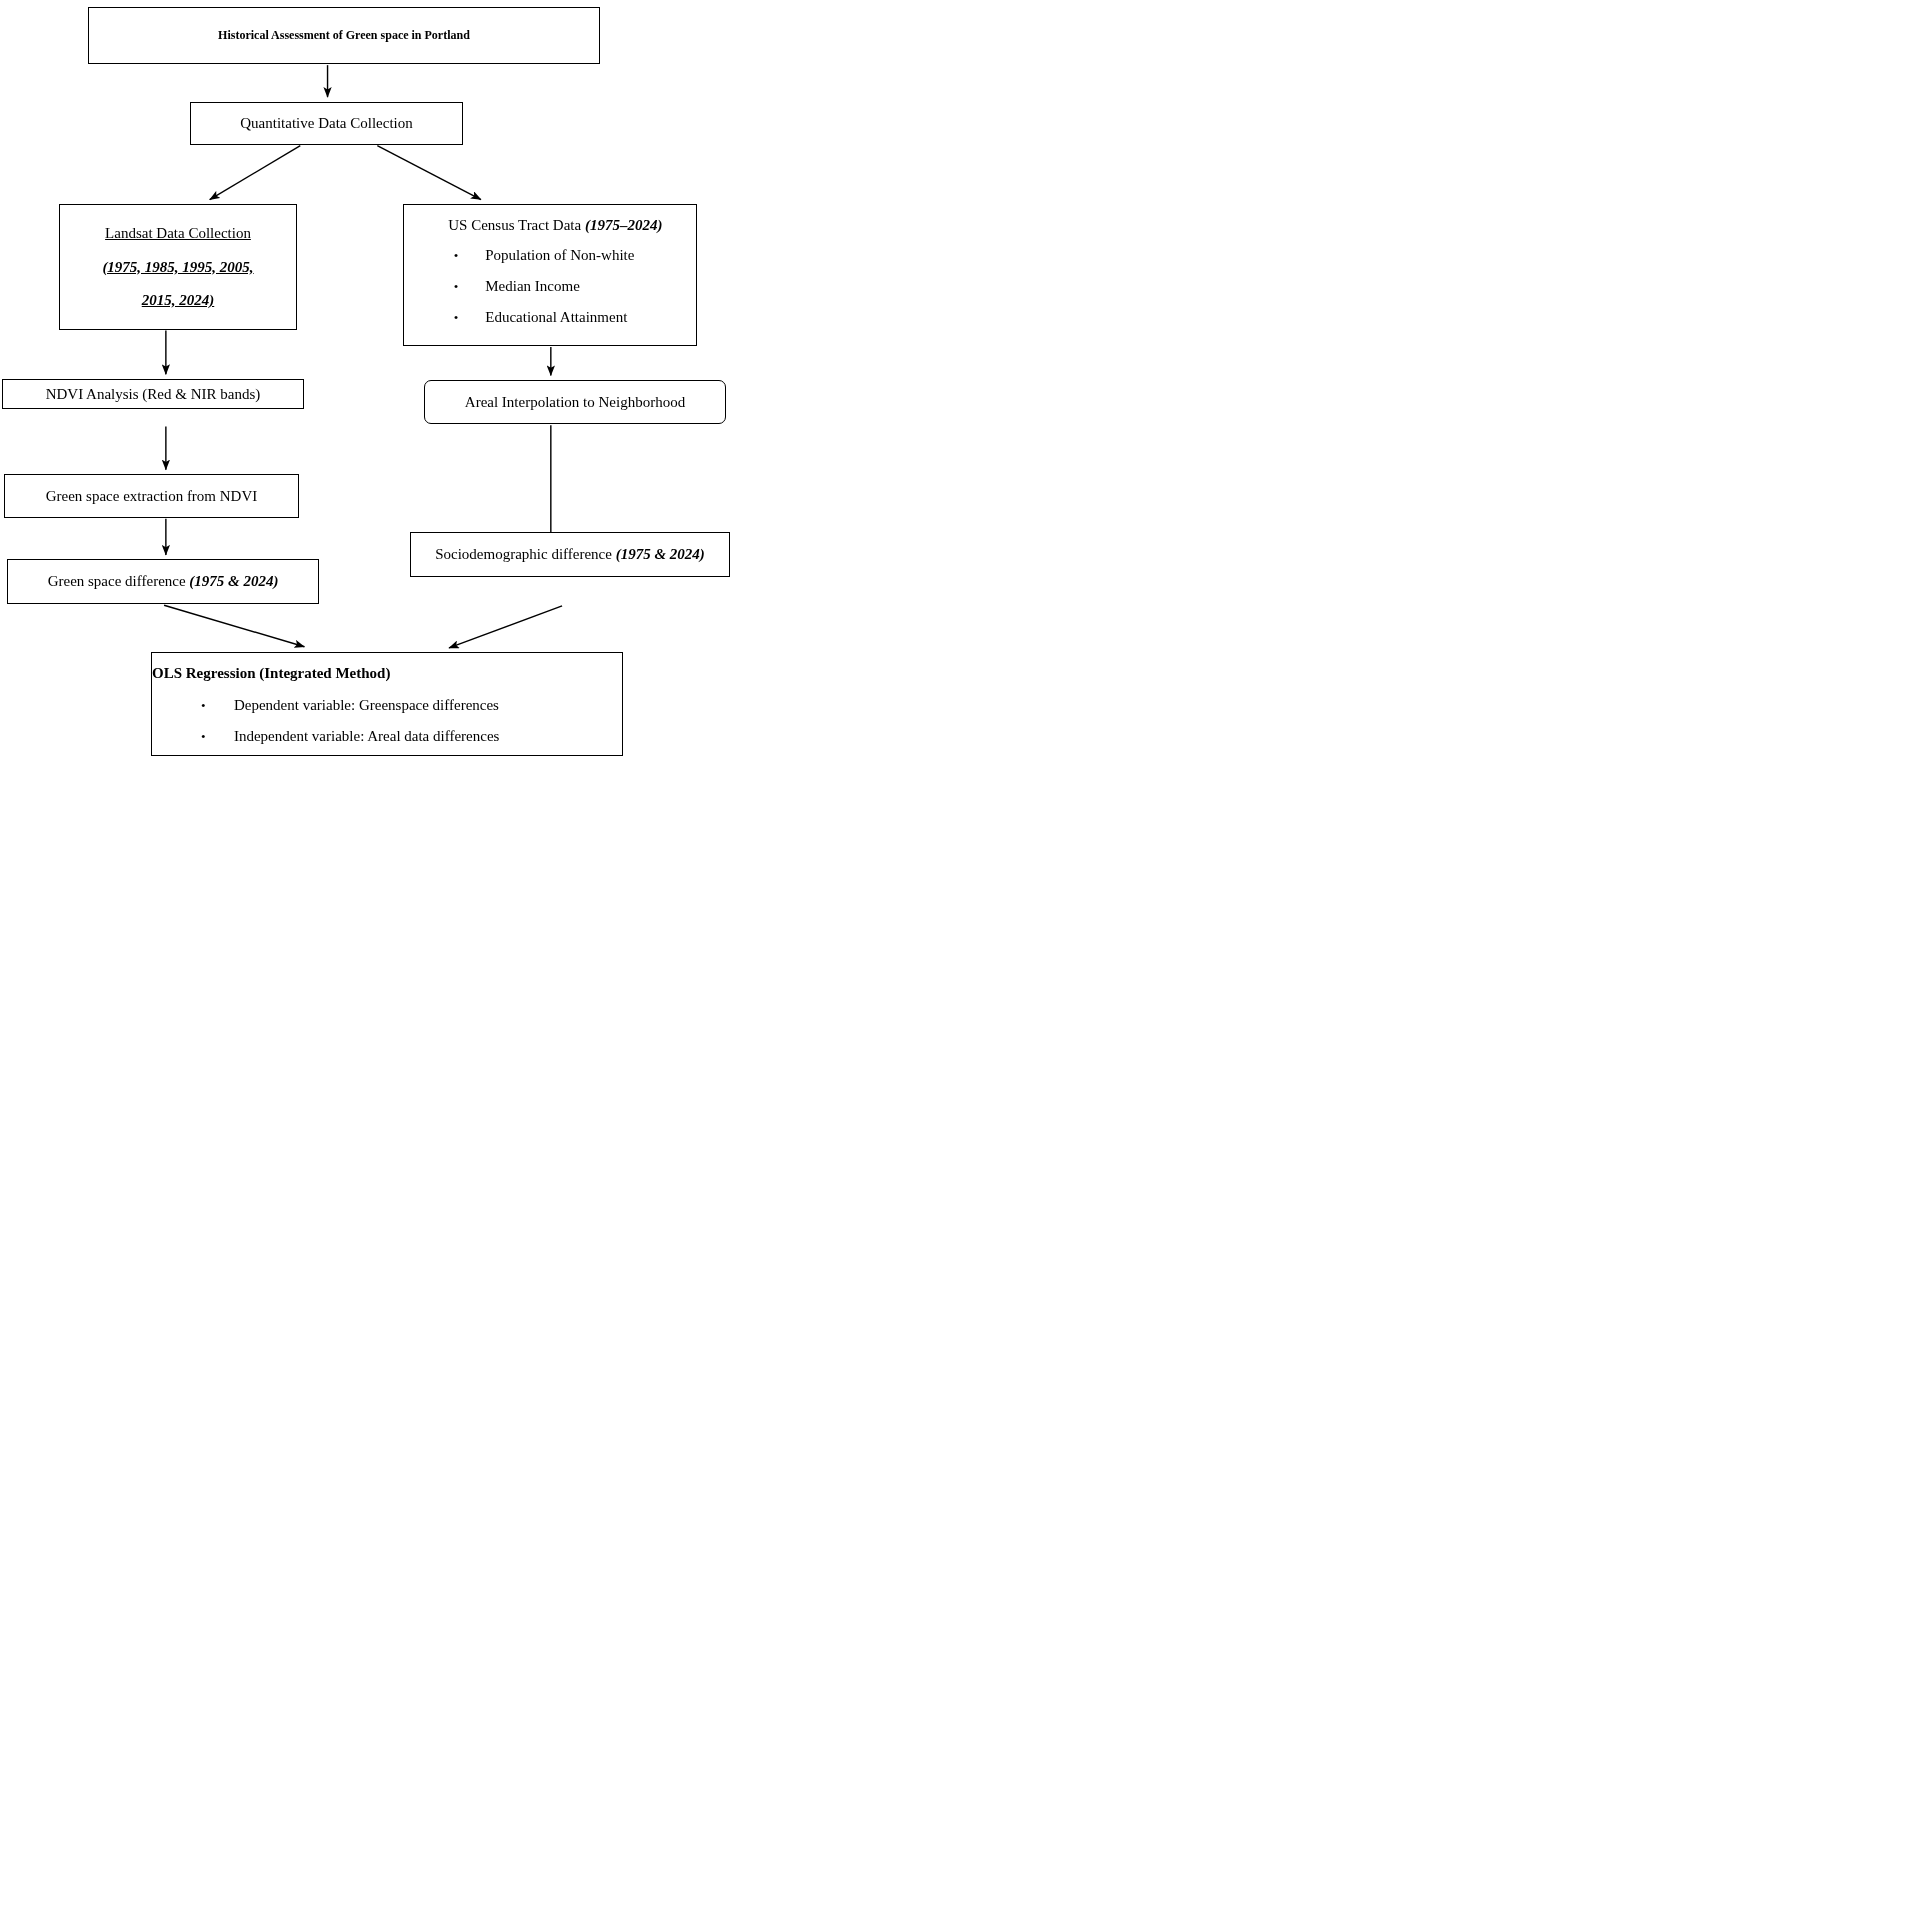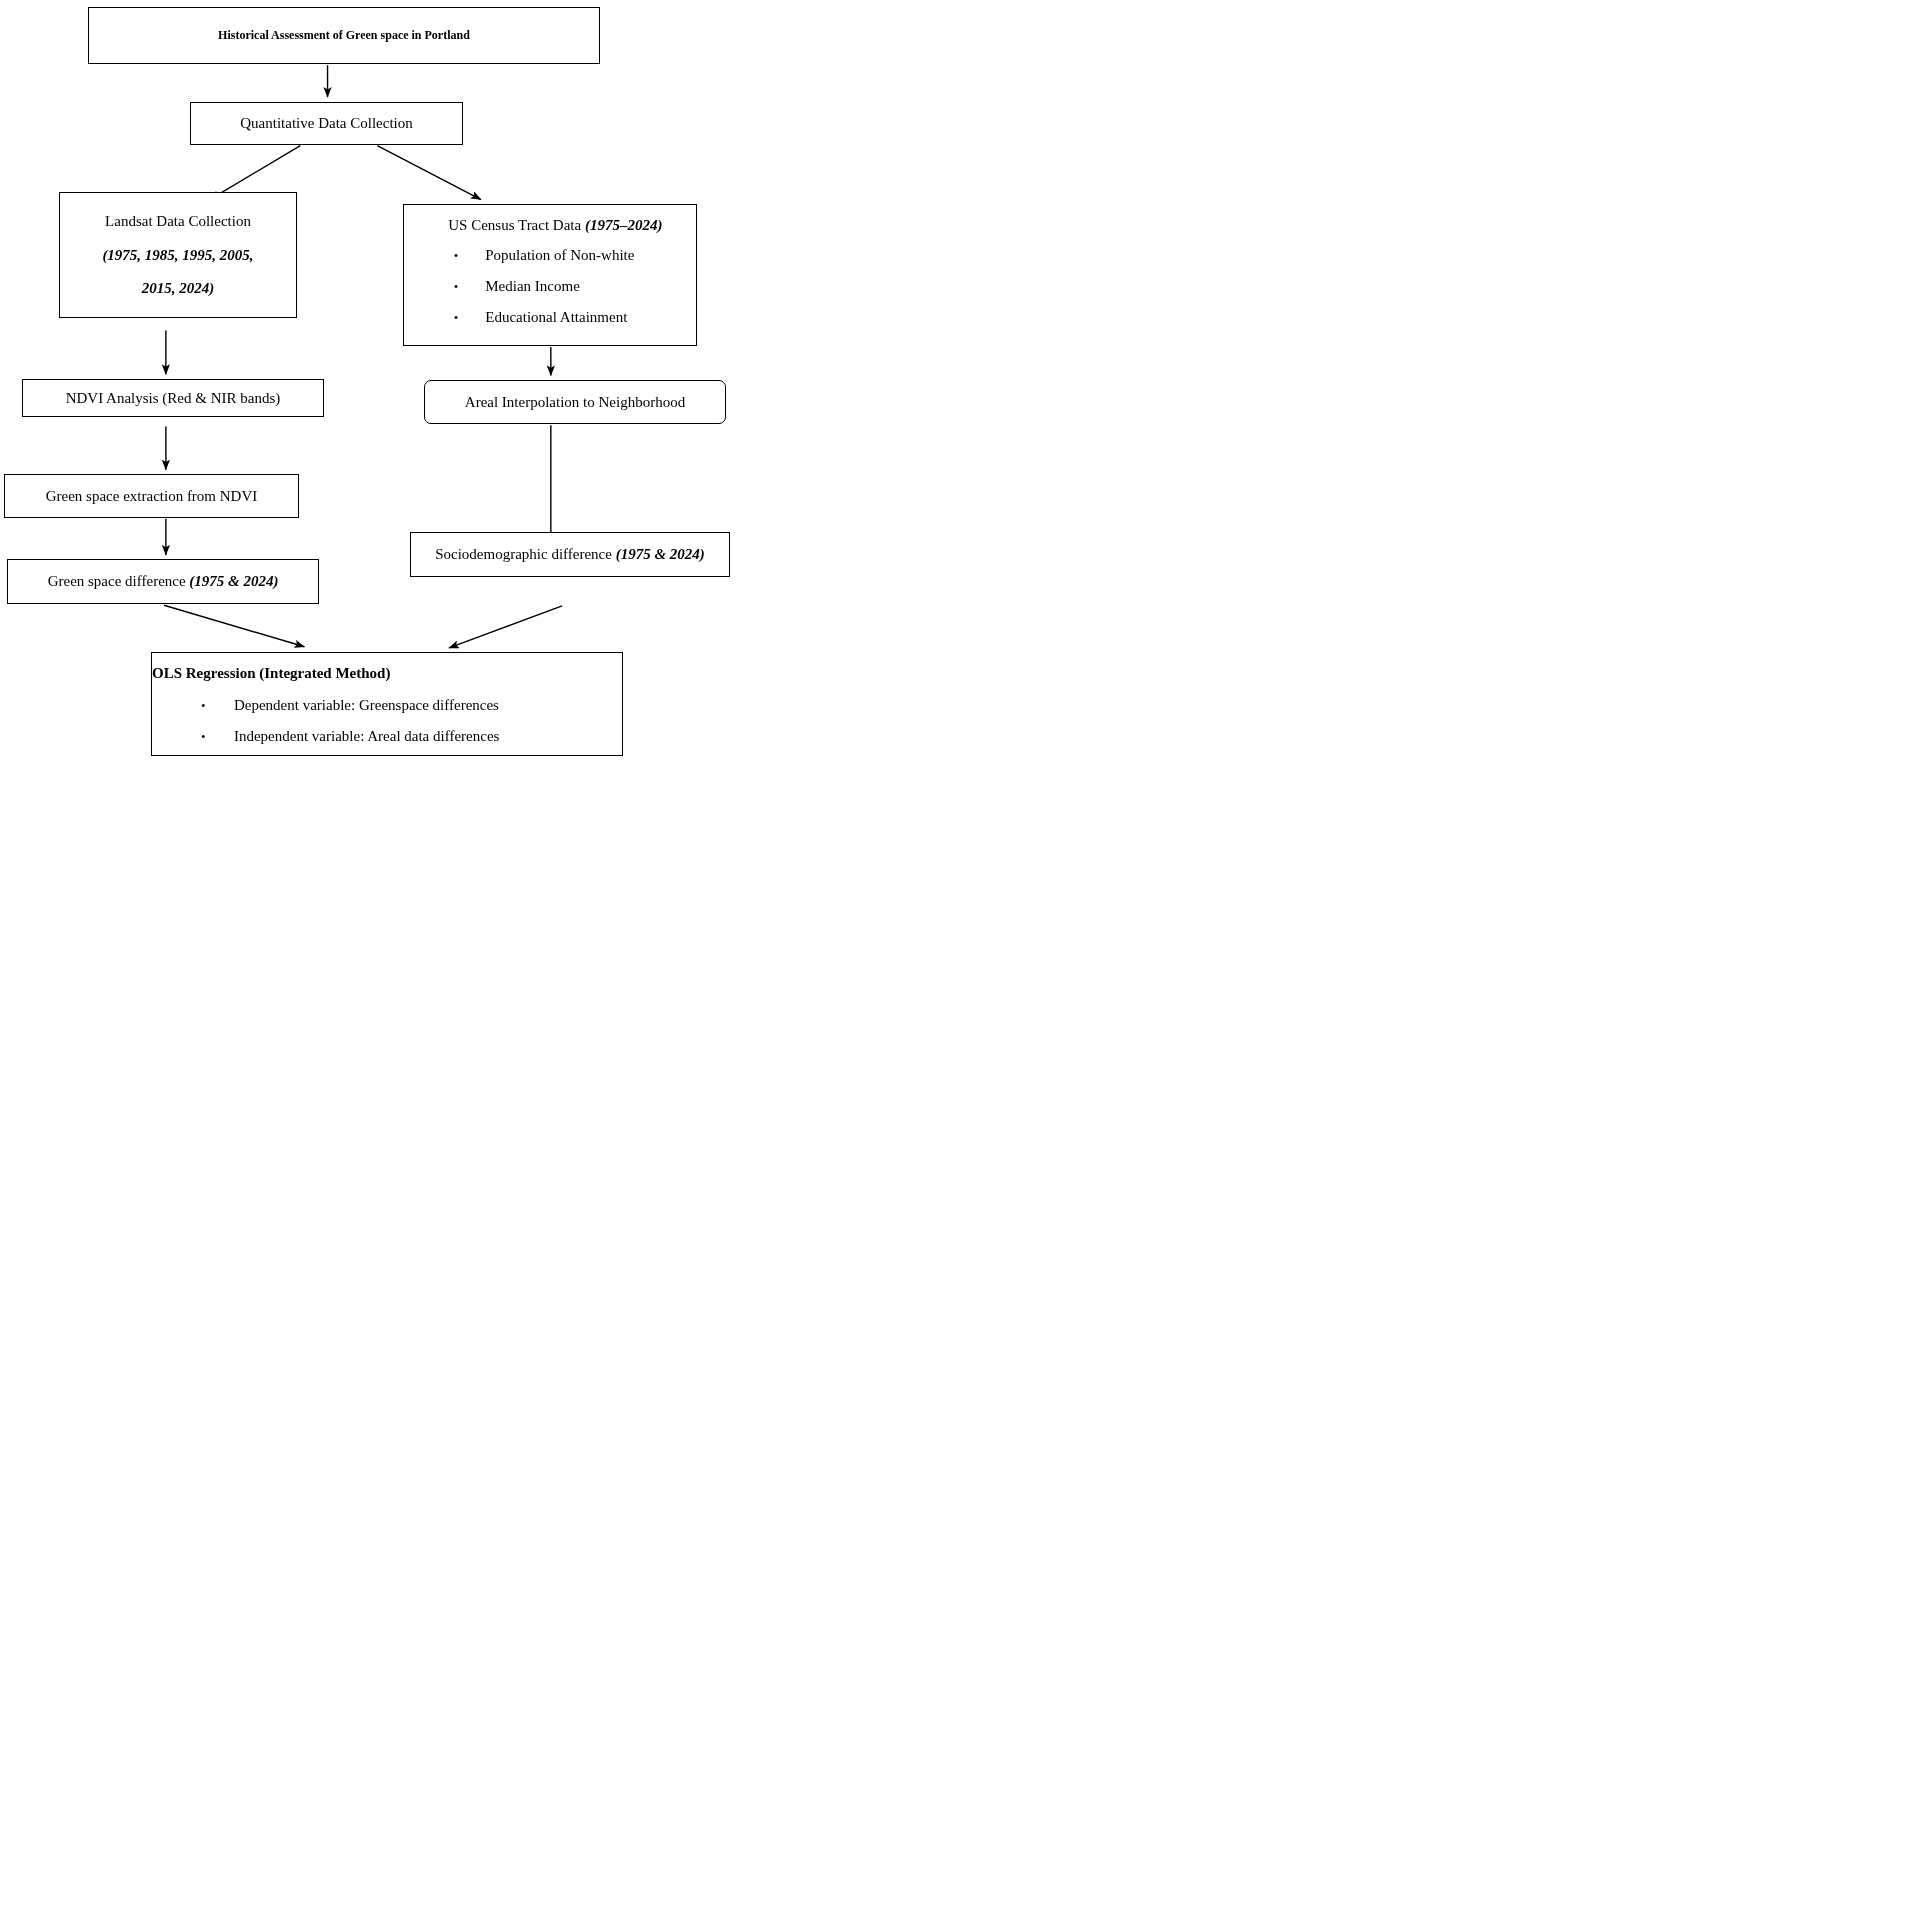--- a/index.html
+++ b/index.html
@@ -23,26 +23,26 @@
     display: flex;
     align-items: center;
     justify-content: center;
     text-align: center;
   }
   .em-years { font-weight: bold; font-style: italic; }
 
   
   .title-box   { left: 88px; top: 7.1px;   width: 512px; height: 57px;  font-size: 12px; font-weight: bold; }
   .quant-box   { left: 190px; top: 102px;  width: 273px; height: 43px; }
-  .landsat-box { left: 59px; top: 192px;  width: 238px; height: 126px;
+  .landsat-box { left: 59px; top: 204px;  width: 238px; height: 126px;
                  display: flex; flex-direction: column; justify-content: space-evenly;
-                 align-items: center; text-align: center; padding: 3.6px 0; }
+                 align-items: center; text-align: center; padding: 3.6px 0; text-decoration: underline; }
   .census-box  { left: 403px; top: 204px;  width: 294px; height: 142px; padding: 4.7px 0 0 10.7px; }
   .census-title { line-height: 30px; text-align: center; }
-  .ndvi-box    { left: 22px;  top: 379px;  width: 302px; height: 38px; }
+  .ndvi-box    { left: 2px;  top: 379px;  width: 302px; height: 30px; }
   .areal-box   { left: 424px; top: 380px;  width: 302px; height: 44px; border-radius: 7px; }
   .extract-box { left: 4px;  top: 474px;  width: 295px; height: 44px; }
   .gdiff-box   { left: 7.1px;  top: 559px;  width: 312px; height: 45px; }
   .sdiff-box   { left: 410px; top: 532px;  width: 320px; height: 45px; }
   .ols-box     { left: 151px; top: 652px; width: 472px; height: 104px; padding-top: 3.6px; }
   .ols-title   { line-height: 33px; font-weight: bold; }
 
   .bullet-row {
     display: flex;
     align-items: center;

